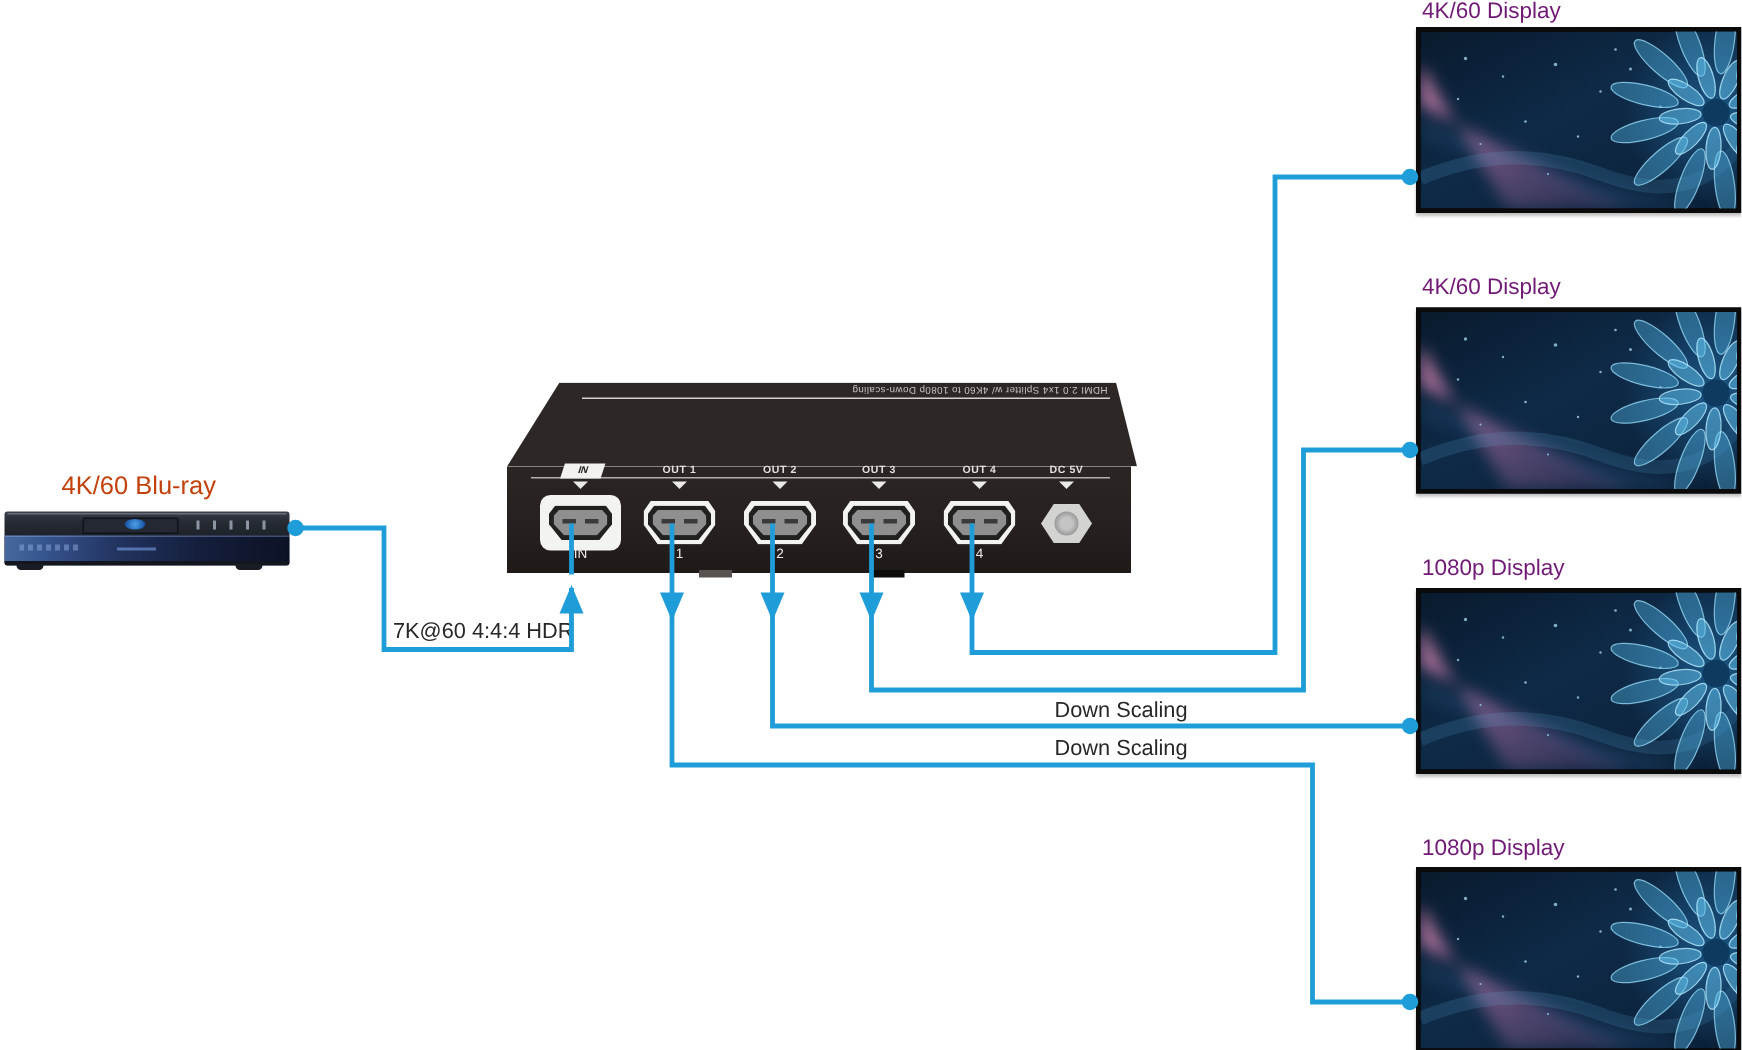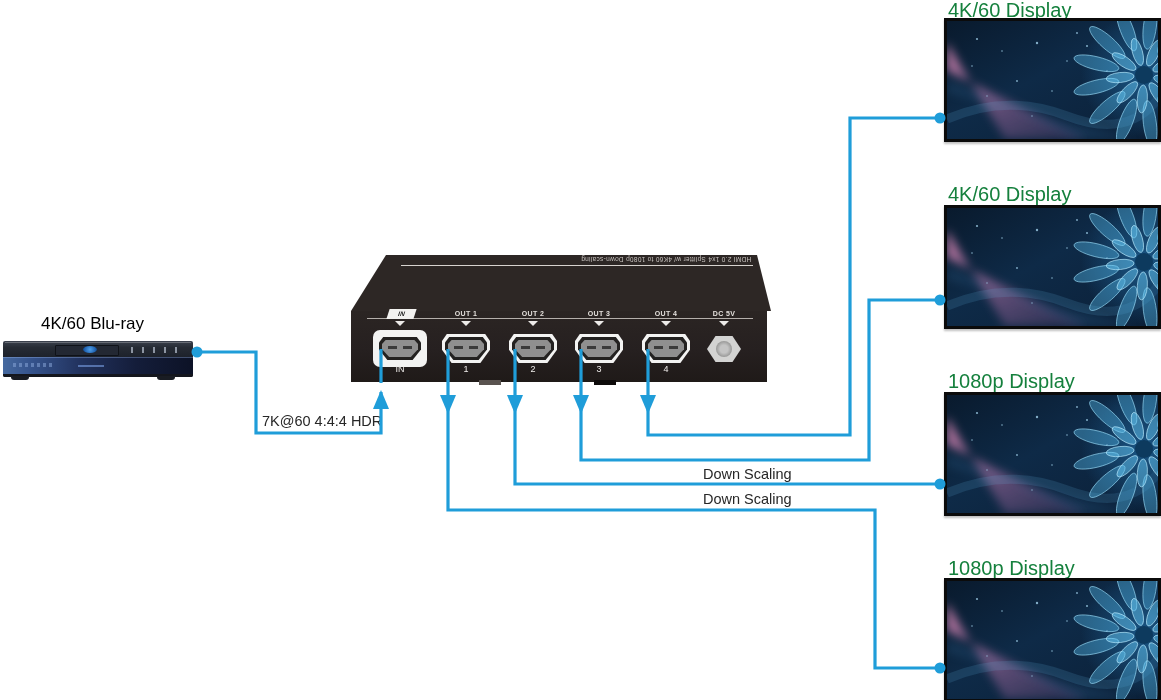--- a/index.html
+++ b/index.html
@@ -1,20 +1,20 @@
 <!DOCTYPE html>
 <html><head>
 <meta charset="utf-8">
 <style>
   html,body{margin:0;padding:0;background:#fff;}
   .canvas{position:relative;width:1161px;height:700px;background:#ffffff;overflow:hidden;
           font-family:"Liberation Sans", sans-serif;}
 
   
-  .src-label{position:absolute;left:41px;top:314px;font-size:17px;color:#000000;}
+  .src-label{position:absolute;left:41px;top:314px;font-size:17px;color:#c2410c;}
   .player{position:absolute;left:3px;top:341px;width:190px;height:39px;}
   .pl-body{position:absolute;left:0;top:0;width:190px;height:36px;border-radius:2px;overflow:hidden;
            background:linear-gradient(#3b414d 0%,#262b34 18%,#1d222b 44%,#10182e 100%);}
   .pl-topline{position:absolute;left:2px;top:1px;width:186px;height:1px;background:rgba(255,255,255,0.25);}
   .pl-tray{position:absolute;left:52px;top:4px;width:62px;height:9px;background:#232833;
            border:1px solid #0f1218;border-radius:1px;}
   .pl-logo{position:absolute;left:80px;top:5px;width:14px;height:7px;border-radius:50%;
            background:radial-gradient(circle,#4f9fe8 0%,#1d5fae 70%,#123a6e 100%);}
   .pl-btns{position:absolute;left:128px;top:6px;width:46px;height:6px;display:flex;gap:9px;}
   .pl-btns i{width:2px;height:6px;background:#8d95a2;}
@@ -22,21 +22,21 @@
             background:linear-gradient(90deg,#46699f 0%,#35538c 15%,#22335f 40%,#141d3a 70%,#0c1226 100%);
             border-top:1px solid rgba(160,190,240,0.35);}
   .pl-dash{position:absolute;left:75px;top:7px;width:26px;height:2px;background:rgba(130,170,240,0.55);}
   .pl-marks{position:absolute;left:10px;top:5px;width:40px;height:4px;background:
             repeating-linear-gradient(90deg,rgba(140,170,220,.5) 0 3px,transparent 3px 6px);}
   .pl-bottom{position:absolute;left:0;top:33px;width:190px;height:3px;background:#14161d;}
   .pl-foot{position:absolute;top:35px;width:18px;height:4px;background:#191c23;border-radius:0 0 3px 3px;}
   .pl-foot.f1{left:8px;} .pl-foot.f2{left:154px;}
 
   
-  .device{position:absolute;left:351px;top:255px;width:420px;height:127px;text-decoration:underline;}
+  .device{position:absolute;left:338px;top:255px;width:420px;height:127px;text-decoration:underline;}
   .dev-top{position:absolute;left:0;top:0;width:420px;height:56px;background:#2d2725;
            clip-path:polygon(35px 0,406px 0,420px 56px,0 56px);}
   .dev-stripe{position:absolute;left:50px;top:10px;width:352px;height:1px;background:#d7d3cf;}
   .dev-top-text{position:absolute;right:20px;top:1px;transform:rotate(180deg);
                 font-size:6.5px;letter-spacing:.3px;color:#c9c4c0;white-space:nowrap;}
   .dev-front{position:absolute;left:0;top:56px;width:416px;height:71px;
              background:linear-gradient(#2b2523 0%,#262020 55%,#1f1a18 100%);}
   .dev-line{position:absolute;left:16px;top:7px;width:386px;height:1px;background:rgba(215,210,205,0.8);}
   .plabel{position:absolute;top:-1px;width:60px;text-align:center;font-size:7px;font-weight:bold;
           letter-spacing:.4px;color:#e4e0dc;}
@@ -61,21 +61,21 @@
   .tab.t1{left:128px;background:#59534f;} .tab.t2{left:243px;background:#0d0b0a;}
 
   
   .lbl-hdr{position:absolute;left:262px;top:413px;font-size:14.5px;color:#272727;}
   .lbl-ds{position:absolute;left:703px;font-size:14.5px;color:#272727;}
   .lbl-ds.ds1{top:466px;} .lbl-ds.ds2{top:491px;}
 
   
   .disp-slot{position:absolute;left:944px;width:217px;height:146px;}
   .disp-slot.s1{top:-1px;} .disp-slot.s2{top:183px;} .disp-slot.s3{top:370px;} .disp-slot.s4{top:557px;}
-  .disp-label{position:absolute;left:4px;top:0;font-size:20px;color:#15803d;text-align:right;}
+  .disp-label{position:absolute;left:4px;top:0;font-size:15px;color:#701a75;text-align:right;}
   .disp-frame{position:absolute;left:0;width:211px;height:118px;border:3px solid #0b0b0b;background:#000;
               box-shadow:0 2px 2px rgba(0,0,0,0.25);}
   .s1 .disp-frame{top:19px;} .s2 .disp-frame{top:22px;} .s3 .disp-frame{top:22px;} .s4 .disp-frame{top:21px;}
   .disp-frame svg{display:block;width:100%;height:100%;}
 
   
   .wires{position:absolute;left:0;top:0;width:1161px;height:700px;z-index:5;pointer-events:none;}
 </style>
 </head>
 <body>

